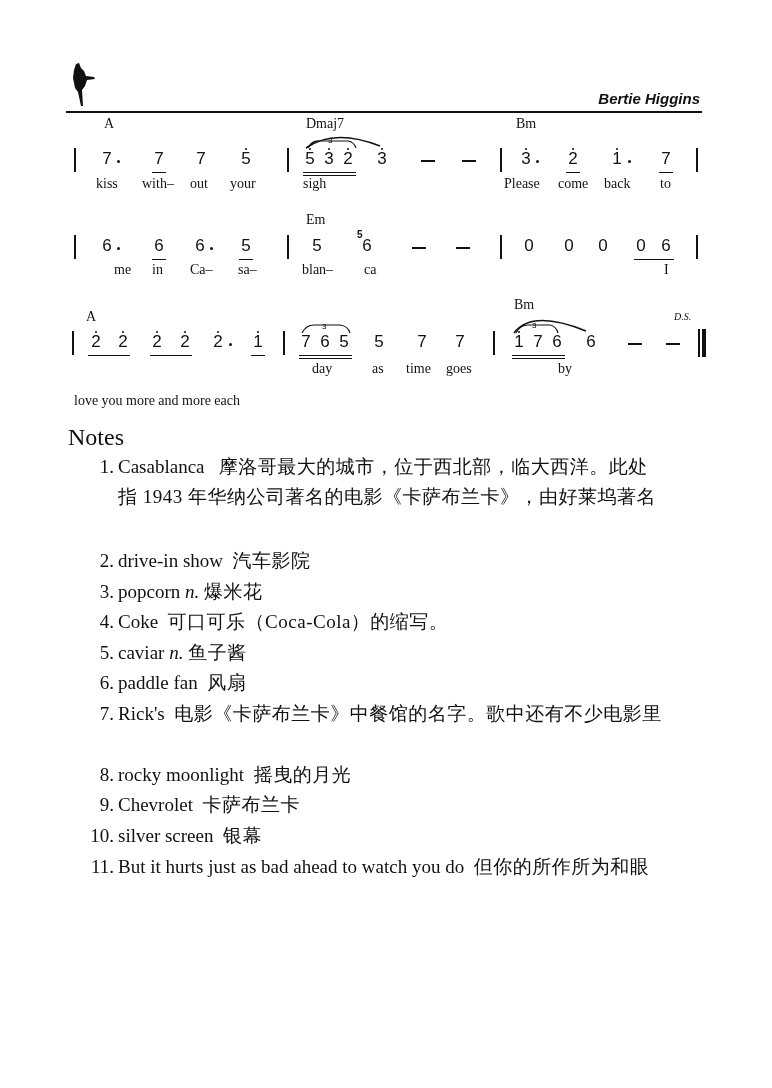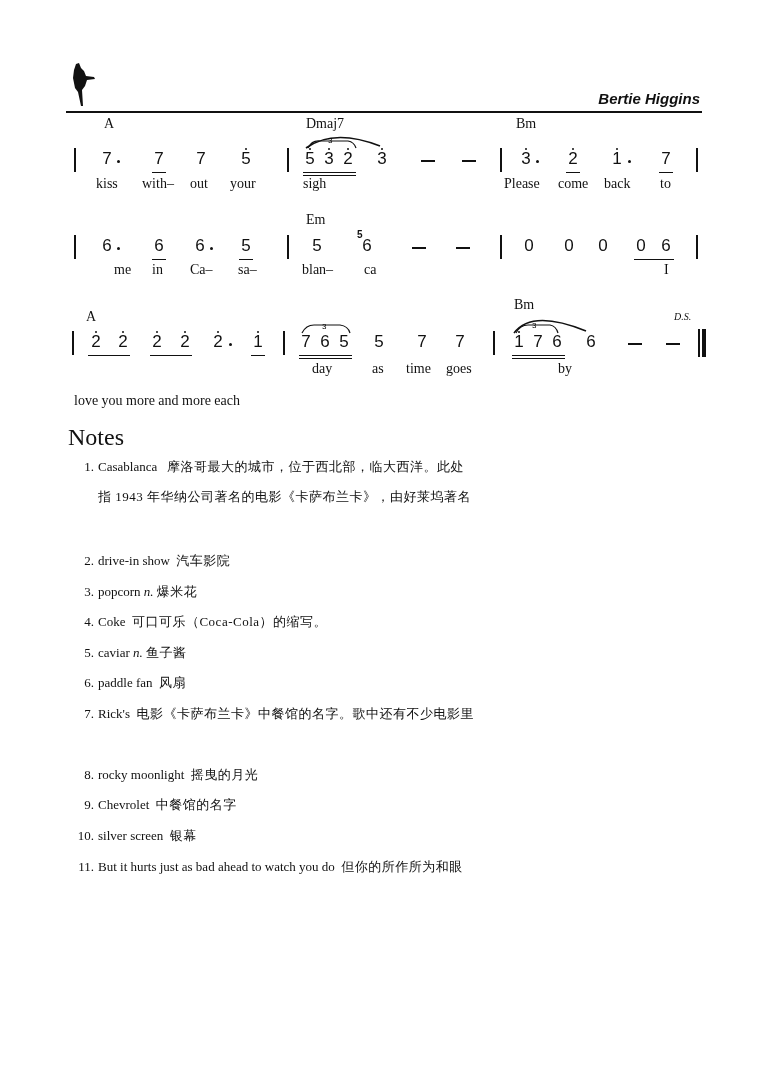--- a/index.html
+++ b/index.html
@@ -18,21 +18,21 @@
   .dot-above { position: absolute; width: 2.4px; height: 2.4px; background: #111; border-radius: 50%; }
   .aug-dot { position: absolute; width: 3px; height: 3px; background: #111; border-radius: 50%; }
   .dash { position: absolute; width: 14px; height: 2px; background: #111; }
   .uline { position: absolute; height: 1.4px; background: #111; }
   .lyric { position: absolute; font-size: 14px; font-family: "Liberation Serif", serif; white-space: nowrap; }
   .grace { position: absolute; font-family: "Liberation Sans", sans-serif; font-size: 10px; font-weight: bold; }
   .ds { position: absolute; font-style: italic; font-size: 10px; font-family: "Liberation Serif", serif; }
   svg.arc { position: absolute; overflow: visible; }
 
   .notes-title { position: absolute; left: 68px; top: 424px; font-size: 24px; font-family: "Liberation Serif", serif; }
-  .note-item { position: absolute; left: 70px; width: 630px; font-size: 13px; line-height: 30px; font-family: "Liberation Serif", serif; }
+  .note-item { position: absolute; left: 90px; width: 630px; font-size: 19px; line-height: 30px; font-family: "Liberation Serif", serif; }
   .note-item .num { display: inline-block; width: 24px; text-align: right; margin-right: 4px; }
   .note-item .cont { padding-left: 28px; }
   .note-item .cn { letter-spacing: 0.5px; }
   .note-item i { font-style: italic; }
 </style>
 </head>
 <body>
 
 <svg class="logo" viewBox="0 0 36 46">
   <path d="M8 2 L11 1 L13 6 L16 9 L18 14 L26 15 L27 17 L19 18 L17 24 L14 28 L15 44 L13 44 L10 30 L7 26 L5 16 L6 8 Z" fill="#111"></path>
@@ -228,21 +228,21 @@
 
 <div class="note-item" style="top:699px;">
   <div><span class="num">7.</span><span>Rick's</span>&nbsp;&nbsp;<span class="cn">电影《卡萨布兰卡》中餐馆的名字。歌中还有不少电影里</span></div>
 </div>
 
 <div class="note-item" style="top:760px;">
   <span class="num">8.</span><span>rocky moonlight</span>&nbsp;&nbsp;<span class="cn">摇曳的月光</span>
 </div>
 
 <div class="note-item" style="top:790px;">
-  <span class="num">9.</span><span>Chevrolet</span>&nbsp;&nbsp;<span class="cn">中餐馆的名字</span>
+  <span class="num">9.</span><span>Chevrolet</span>&nbsp;&nbsp;<span class="cn">卡萨布兰卡</span>
 </div>
 
 <div class="note-item" style="top:821px;">
   <span class="num">10.</span><span>silver screen</span>&nbsp;&nbsp;<span class="cn">银幕</span>
 </div>
 
 <div class="note-item" style="top:852px;">
   <div><span class="num">11.</span><span>But it hurts just as bad ahead to watch you do</span>&nbsp;&nbsp;<span class="cn">但你的所作所为和眼</span></div>
 </div>
 

